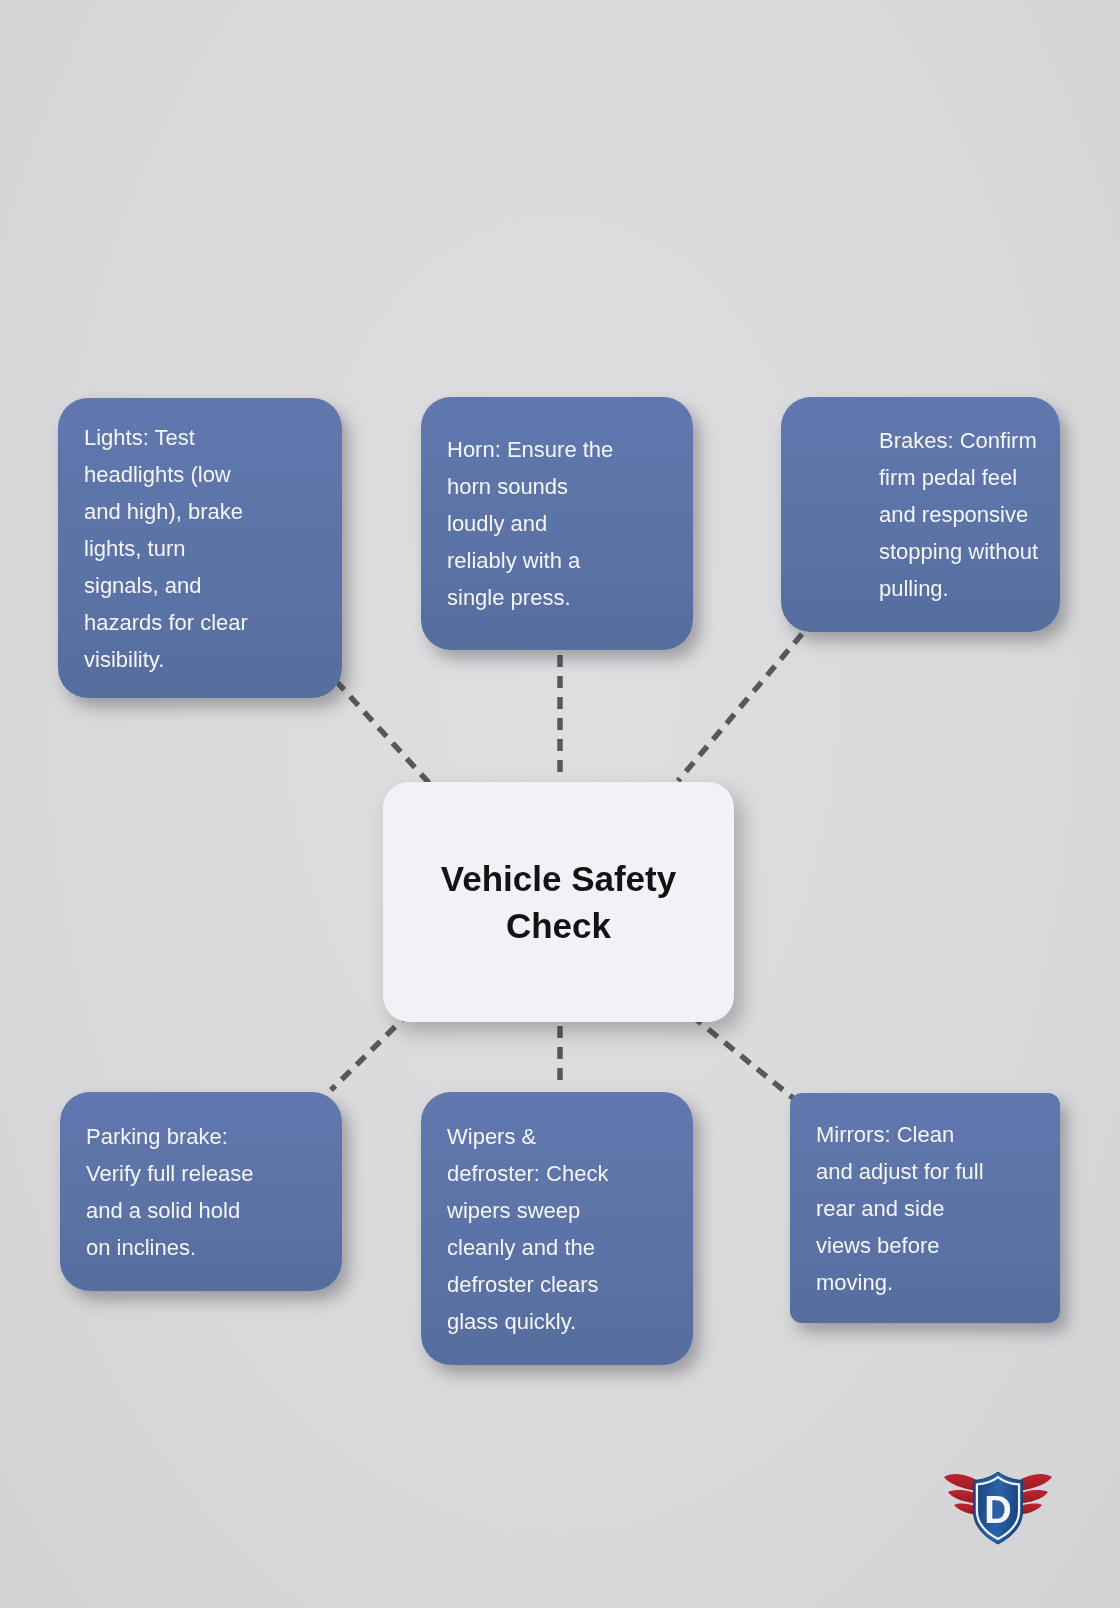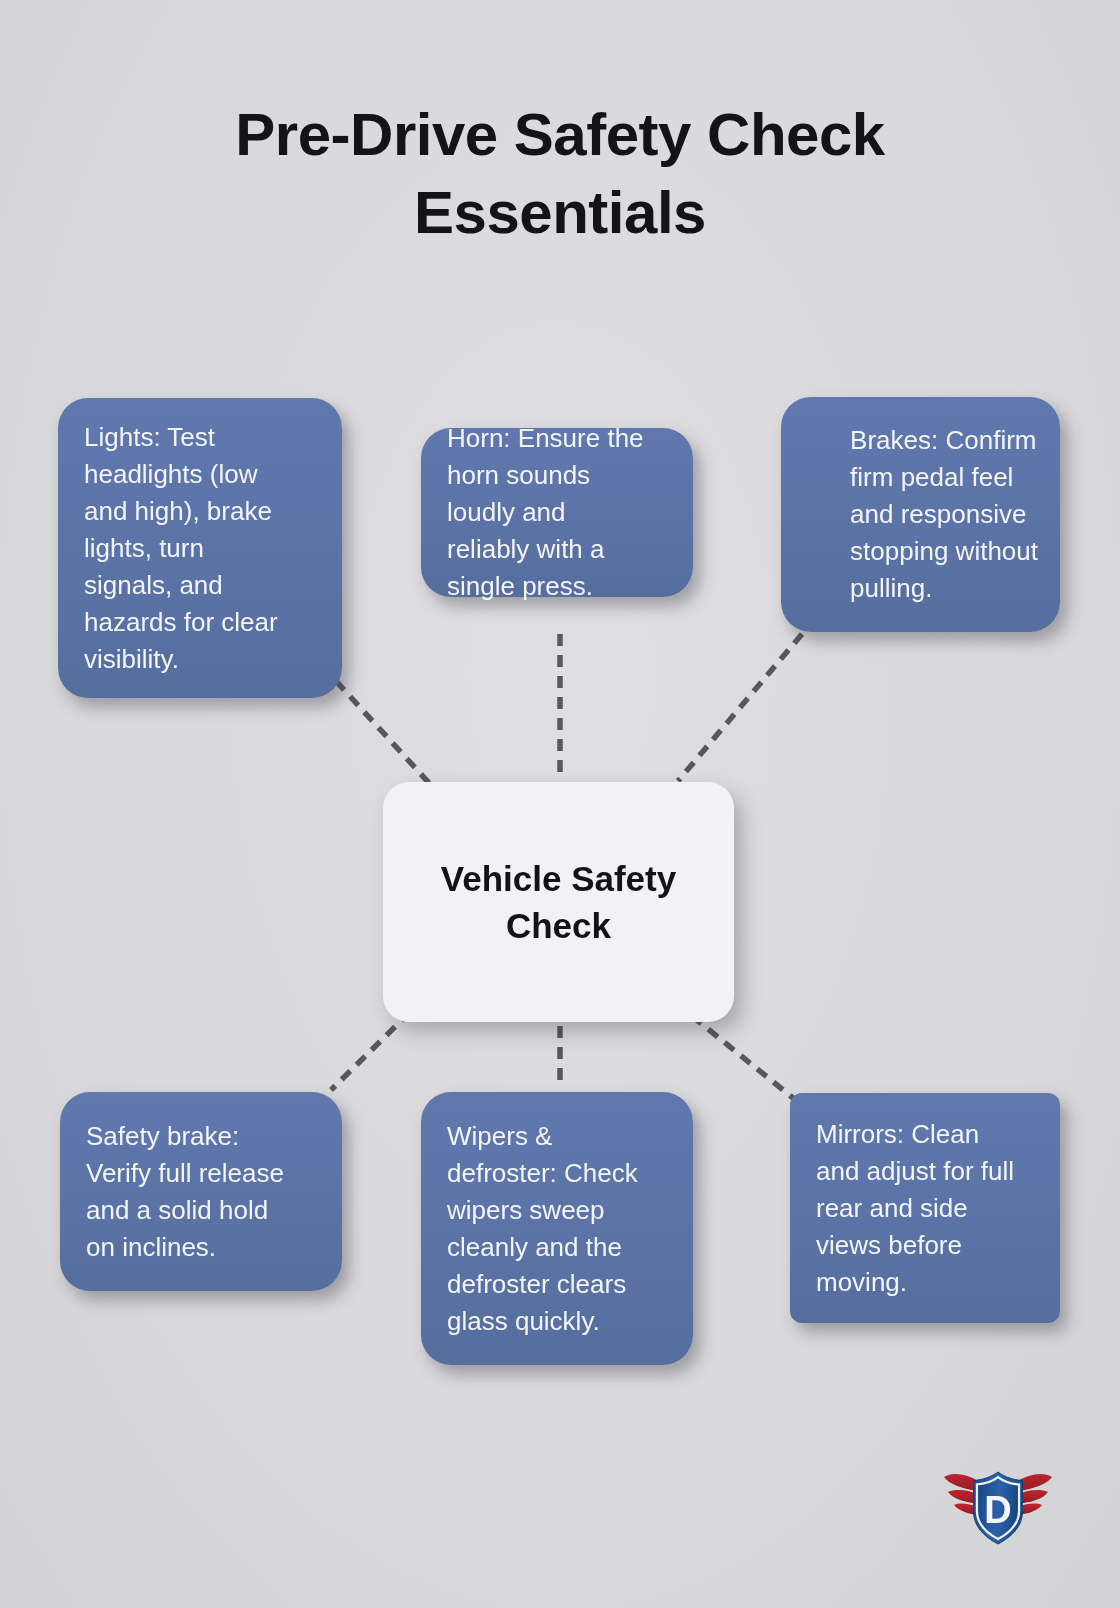--- a/index.html
+++ b/index.html
@@ -32,29 +32,29 @@
     stroke-dasharray:12 9;
   }
   .node{
     position:absolute;
     z-index:2;
     box-sizing:border-box;
     background:linear-gradient(180deg,#6078ae 0%,#5a72a5 60%,#566e9e 100%);
     border-radius:30px;
     box-shadow:7px 9px 16px rgba(55,55,65,0.38);
     color:#f3f5f9;
-    font-size:26px;
+    font-size:22px;
     line-height:37px;
     display:flex;
     align-items:center;
     padding:24px 22px 24px 26px;
   }
   .node .node-text{white-space:pre-line;}
   .n1{left:58px;  top:398px;  width:284px; height:300px;}
-  .n2{left:421px; top:397px;  width:272px; height:169px;margin-top:31px;}
+  .n2{left:421px; top:397px;  width:272px; height:253px;}
   .n3{left:781px; top:397px;  width:279px; height:235px;justify-content:flex-end;}
   .n4{left:60px;  top:1092px; width:282px; height:199px;}
   .n5{left:421px; top:1092px; width:272px; height:273px;}
   .n6{left:790px; top:1093px; width:270px; height:230px;border-radius:12px;}
   .center-node{
     position:absolute;
     z-index:3;
     left:383px;top:782px;width:351px;height:240px;
     box-sizing:border-box;
     background:#f2f1f5;
@@ -75,22 +75,20 @@
     z-index:2;
     left:940px;top:1469px;
     width:116px;height:78px;
   }
 </style>
 </head>
 <body>
 
 <div class="stage">
 
-  <h1 class="page-title">Pre-Drive Safety Check
-Essentials</h1>
 
   <svg class="connectors" width="1120" height="1608" aria-hidden="true">
     <line x1="336" y1="681" x2="429" y2="783"></line>
     <line x1="560" y1="634" x2="560" y2="779"></line>
     <line x1="802" y1="634" x2="678" y2="781"></line>
     <line x1="410" y1="1012" x2="331" y2="1090"></line>
     <line x1="560" y1="1026" x2="560" y2="1086"></line>
     <line x1="692" y1="1016" x2="793" y2="1098"></line>
   </svg>
 
@@ -114,21 +112,21 @@
 
   <div class="node n3">
     <span class="node-text">Brakes: Confirm
 firm pedal feel
 and responsive
 stopping without
 pulling.</span>
   </div>
 
   <div class="node n4">
-    <span class="node-text">Safety brake:
+    <span class="node-text">Parking brake:
 Verify full release
 and a solid hold
 on inclines.</span>
   </div>
 
   <div class="node n5">
     <span class="node-text">Wipers &amp;
 defroster: Check
 wipers sweep
 cleanly and the

